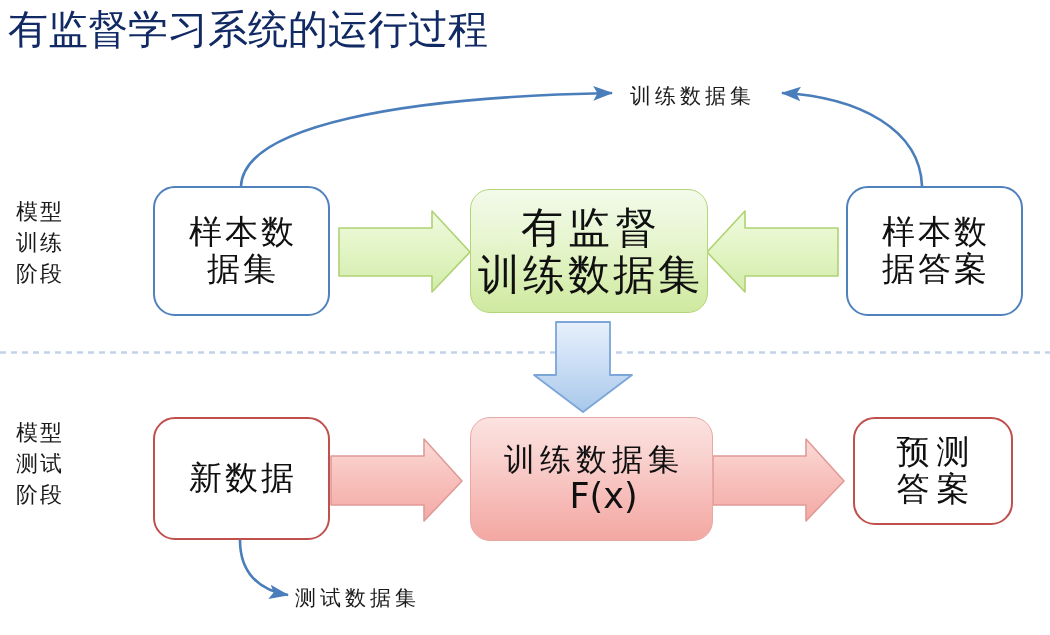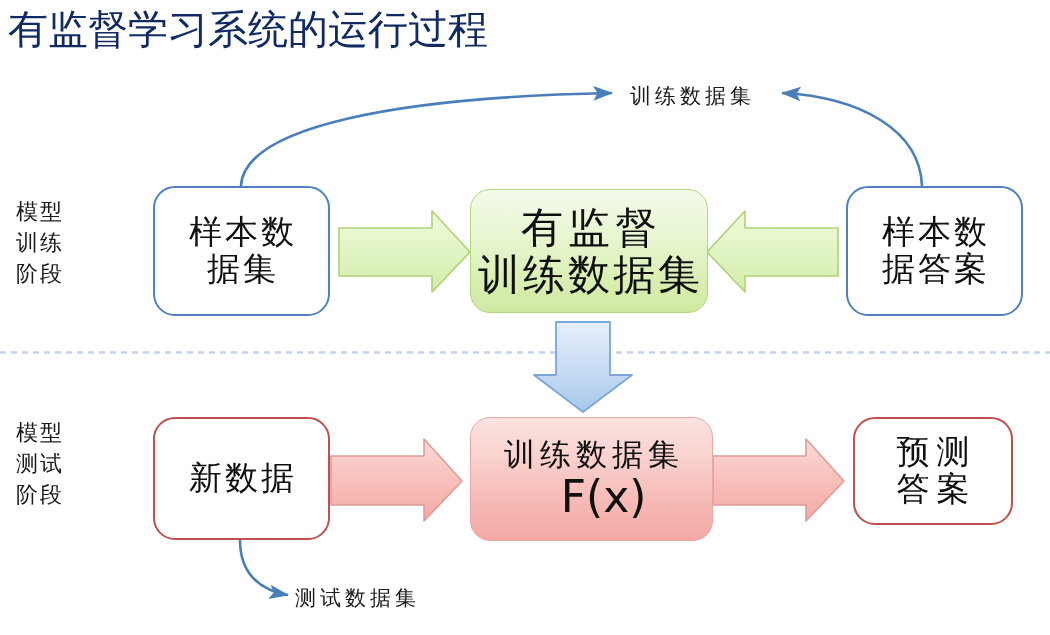--- a/index.html
+++ b/index.html
@@ -205,21 +205,21 @@
     <span class="ln sp-sm">样本数</span>
     <span class="ln sp-sm">据答案</span>
   </div>
 
   <div class="box box-red" style="left:153px; top:417px; width:177px; height:123px; font-size:33px;">
     <span class="ln sp-sm">新数据</span>
   </div>
 
   <div class="box box-pink" style="left:470px; top:417px; width:243px; height:124px; font-size:31px;">
     <span class="ln sp-mid">训练数据集</span>
-    <span class="ln" style="font-size:44px;margin-left:24px;">F(x)</span>
+    <span class="ln" style="font-size:35px;margin-left:24px;">F(x)</span>
   </div>
 
   <div class="box box-red" style="left:853px; top:417px; width:160px; height:108px; font-size:33px;">
     <span class="ln sp-wide">预测</span>
     <span class="ln sp-wide">答案</span>
   </div>
 
 </div>
 
 </body></html>

